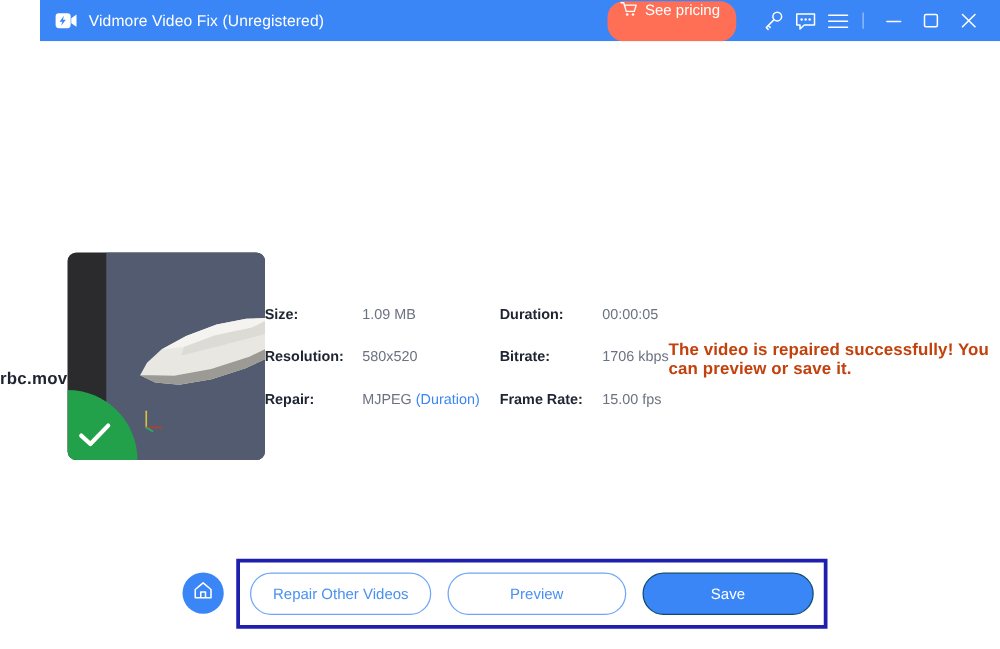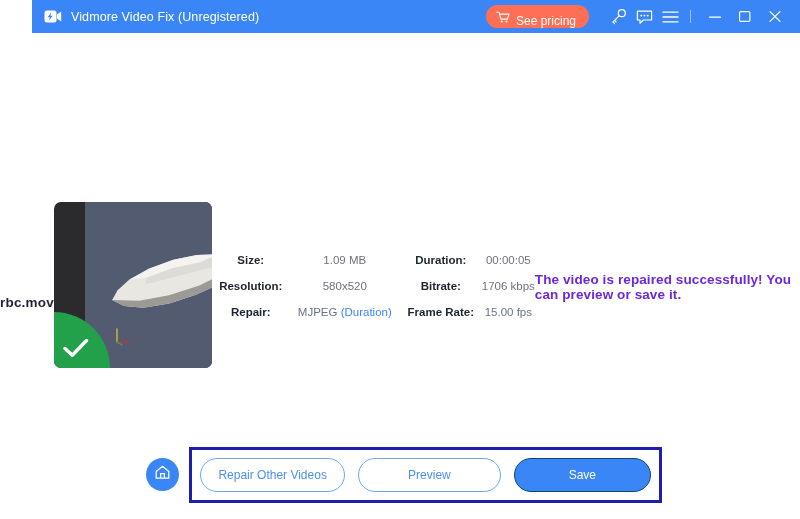--- a/index.html
+++ b/index.html
@@ -62,24 +62,24 @@
     margin-left: auto;
     display: flex;
     align-items: center;
     gap: 0px;
   }
 
   .pricing-btn {
     background: #ff6f55;
     border: none;
     border-radius: 13px;
-    height: 23px;
+    height: 32px;
     padding: 0 13px 0 10px;
     display: flex;
-    align-items: flex-end;
+    align-items: flex-start;
     gap: 6px;
     cursor: pointer;
     margin-right: 16px;
   }
 
   .pricing-btn .label {
     color: #ffffff;
     font-size: 12px;
     white-space: nowrap;
   }
@@ -179,23 +179,22 @@
     justify-content: flex-start;
     padding: 0 0 10px 9px;
   }
 
   
   .meta {
     margin-top: 20px;
     width: 340px;
     display: grid;
     grid-template-columns: 78px 110px 82px auto;
-    row-gap: 14px;
+    row-gap: 22px;
     font-size: 11.5px;
-    text-align: center;
   }
 
   .meta-label {
     font-weight: bold;
     color: #1e2430;
     white-space: nowrap;
   }
 
   .meta-value {
     color: #6b7280;
@@ -204,21 +203,21 @@
 
   .meta-value .recovered {
     color: #3b86f7;
   }
 
   
   .success-msg {
     margin-top: 22px;
     font-size: 13.5px;
     font-weight: bold;
-    color: #6d28d9;
+    color: #c2410c;
     letter-spacing: 0.1px;
   }
 
   
   .footer {
     position: absolute;
     left: 0;
     bottom: 16px;
     width: 100%;
     height: 56px;

